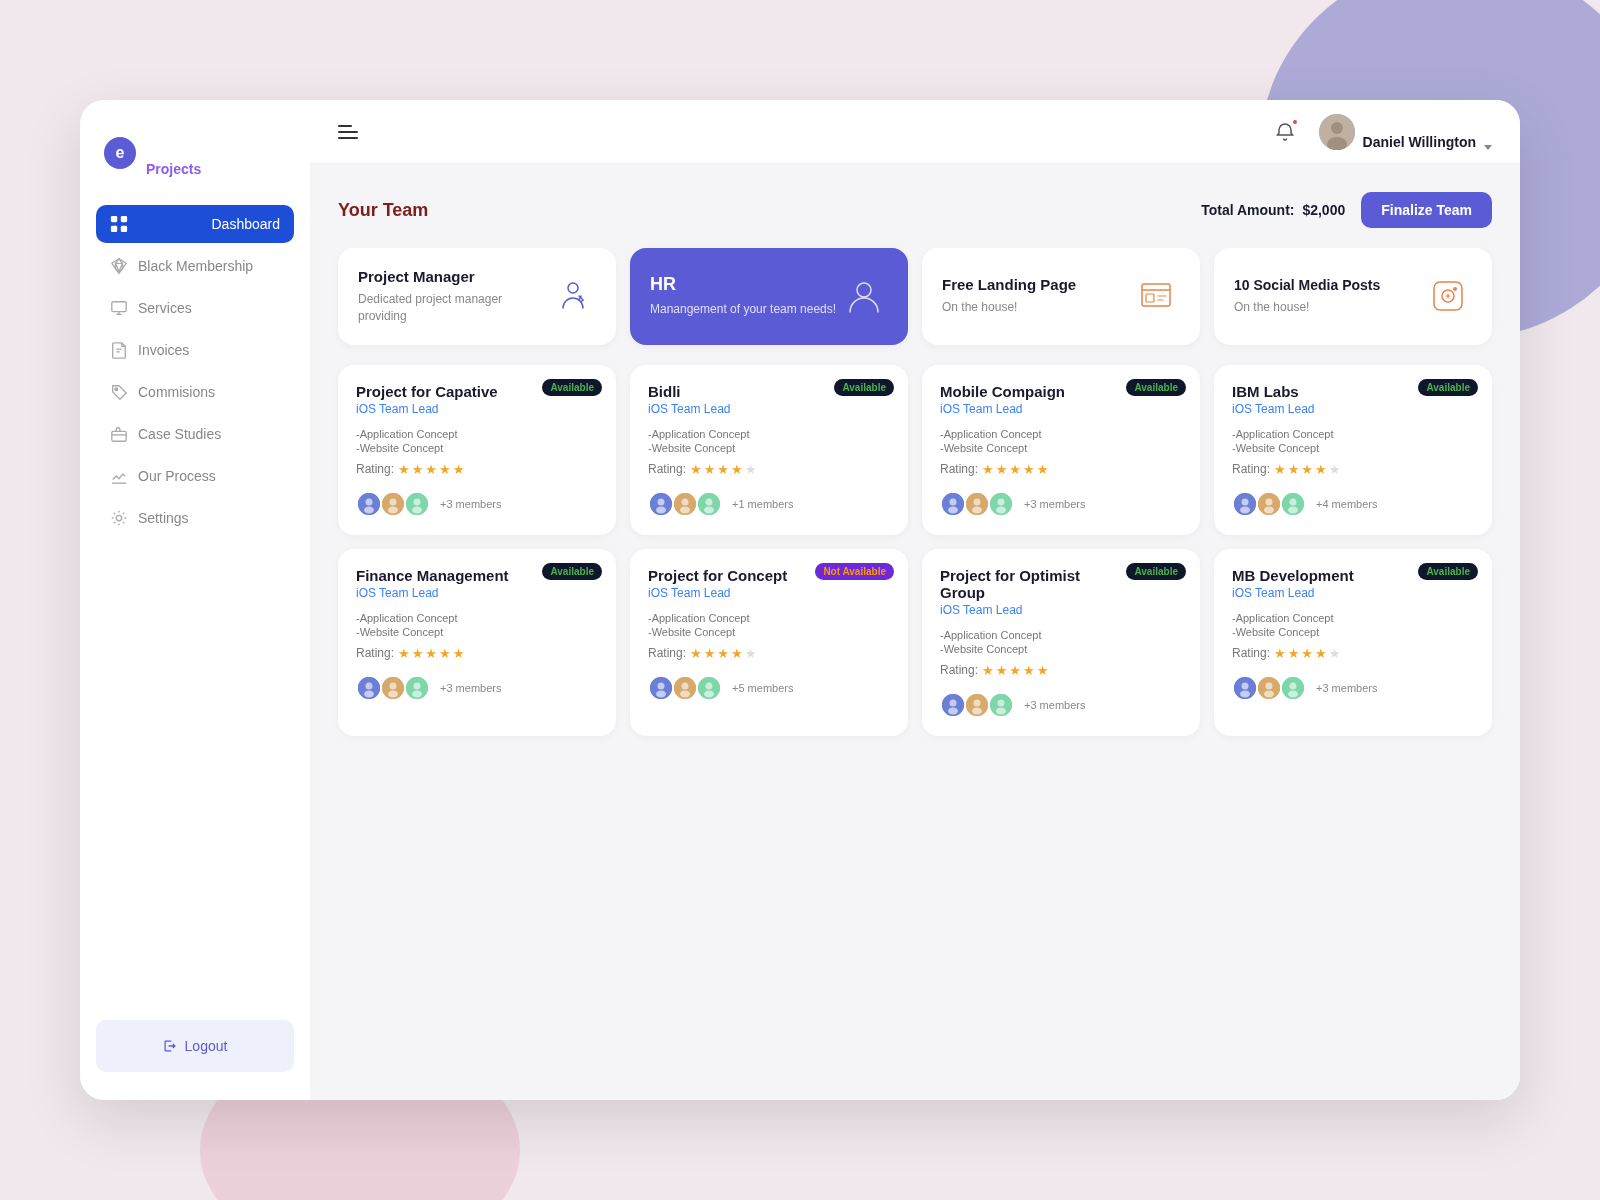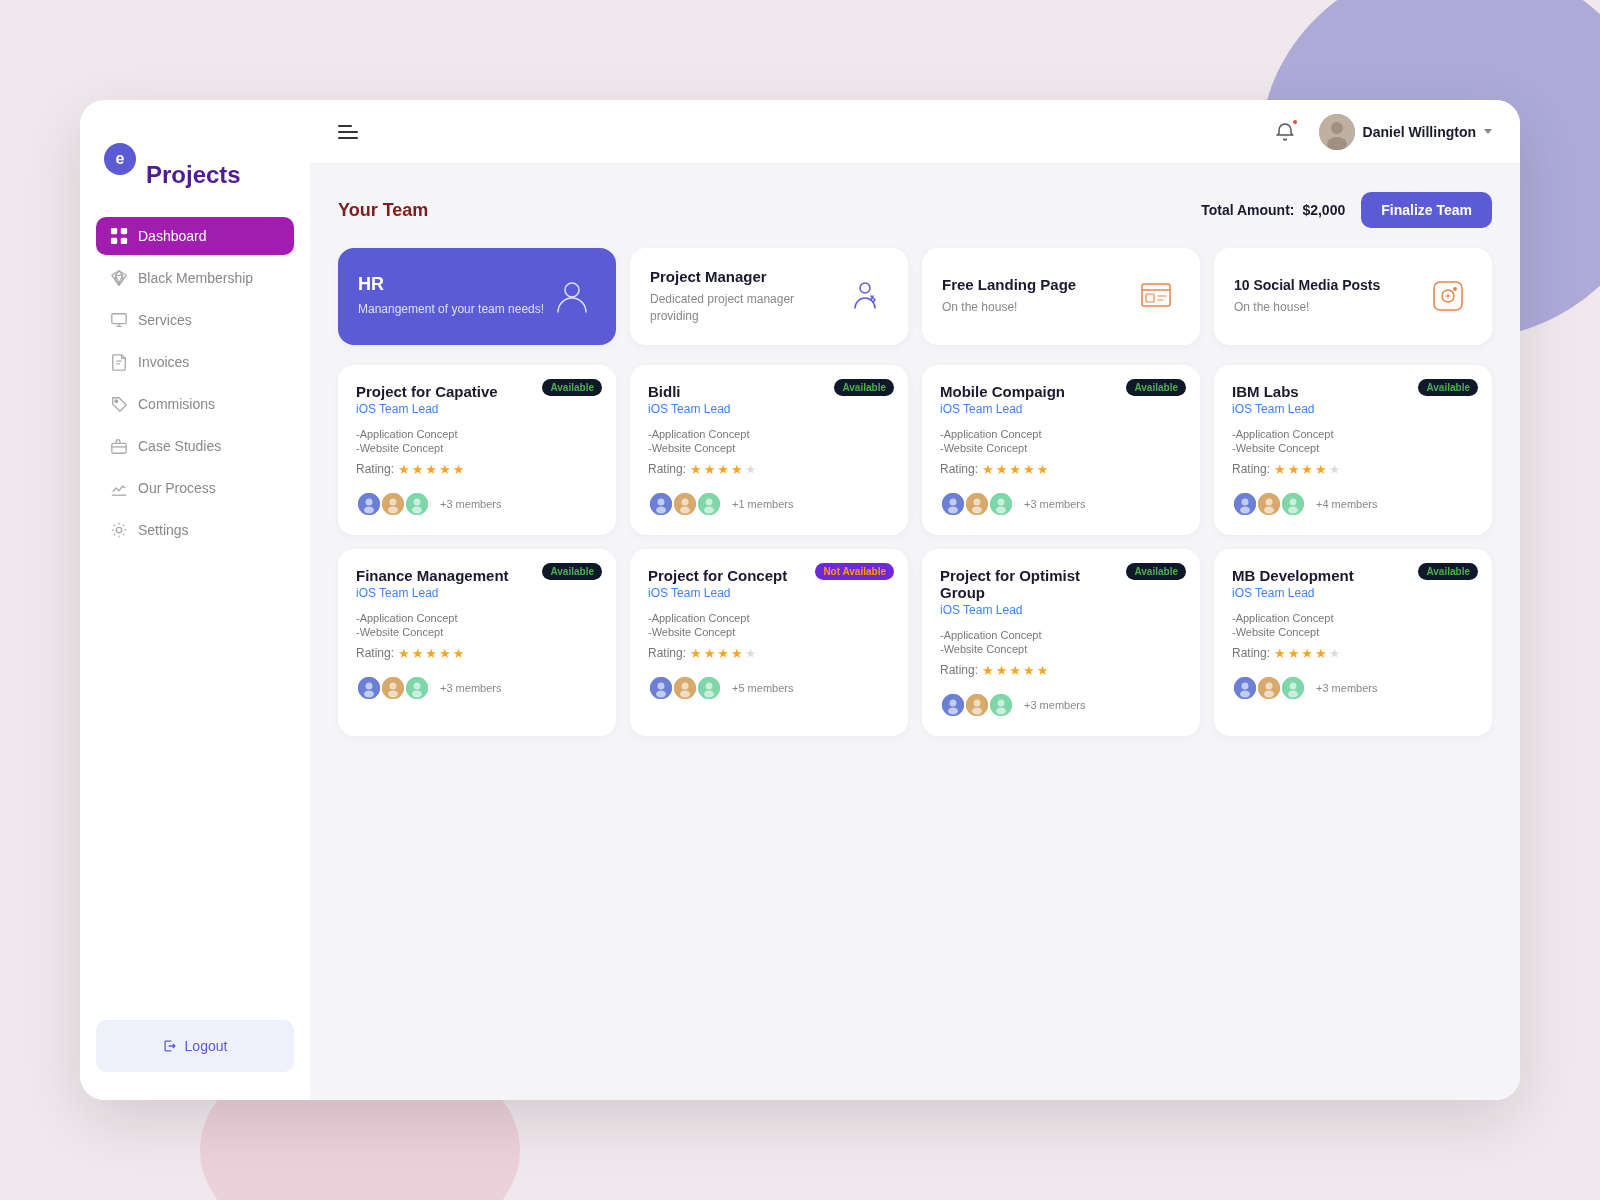--- a/index.html
+++ b/index.html
@@ -69,40 +69,41 @@
       background: #5b5bd6;
       border-radius: 50%;
       display: flex;
       align-items: center;
       justify-content: center;
       color: white;
       font-weight: bold;
       font-size: 16px;
     }
     .logo-text {
-      font-size: 24px;
+      font-size: 14px;
       font-weight: 700;
-      color: #4c1d95;
+      color: #8b5cf6;
       margin-top: 33px;
     }
     .nav-item {
       display: flex;
       align-items: center;
       gap: 10px;
       padding: 10px 14px;
       border-radius: 10px;
       cursor: pointer;
       color: #888;
       font-size: 14px;
       font-weight: 500;
       transition: background 0.2s;
     }
     .nav-item.active {
-      background: #a21caf;
+      background: #1d4ed8;
       color: #fff;
+      justify-content: space-between;
     }
     .nav-icon {
       width: 18px;
       height: 18px;
       opacity: 0.7;
     }
     .nav-item.active .nav-icon { opacity: 1; }
     .sidebar-spacer { flex: 1; }
     .logout-btn {
       display: flex;
@@ -167,21 +168,21 @@
       top: 4px;
       right: 4px;
       width: 8px;
       height: 8px;
       background: #e74c3c;
       border-radius: 50%;
       border: 2px solid #fff;
     }
     .user-info {
       display: flex;
-      align-items: center;
+      align-items: flex-end;
       gap: 8px;
       cursor: pointer;
     }
     .user-avatar {
       width: 36px;
       height: 36px;
       border-radius: 50%;
       background: linear-gradient(135deg, #a8c0d6, #7090b0);
       display: flex;
       align-items: center;
@@ -503,44 +504,44 @@
           <span class="total-amount">
             <span>Total Amount:</span>
             <span style="color:#1a1a2e;font-weight:700;margin-left:4px;">$2,000</span>
           </span>
           <button class="finalize-btn">Finalize Team</button>
         </div>
       </div>
 
       <div class="service-cards">
 
-        <div class="service-card hr-card">
-          <div class="service-card-text">
-            <h3>HR</h3>
-            <p>Manangement of your team needs!</p>
-          </div>
-          <div class="service-card-icon">
-            <svg width="44" height="44" viewBox="0 0 44 44" fill="none">
-              <circle cx="22" cy="16" r="7" stroke="rgba(255,255,255,0.8)" stroke-width="1.5"></circle>
-              <path d="M8 38c0-7.7 6.3-14 14-14s14 6.3 14 14" stroke="rgba(255,255,255,0.8)" stroke-width="1.5" stroke-linecap="round"></path>
-            </svg>
-          </div>
-        </div>
-
         <div class="service-card">
           <div class="service-card-text">
             <h3 style="color:#1a1a2e;font-size:15px;">Project Manager</h3>
             <p>Dedicated project manager providing</p>
           </div>
           <div class="service-card-icon">
             <svg width="44" height="44" viewBox="0 0 44 44" fill="none">
               <circle cx="22" cy="14" r="5" stroke="#5b5bd6" stroke-width="1.5"></circle>
               <path d="M12 34c0-5.5 4.5-10 10-10s10 4.5 10 10" stroke="#5b5bd6" stroke-width="1.5" stroke-linecap="round"></path>
               <path d="M28 22l4 4-2 2" stroke="#5b5bd6" stroke-width="1.5" stroke-linecap="round"></path>
               <path d="M28 26l2-4" stroke="#5b5bd6" stroke-width="1.5" stroke-linecap="round"></path>
+            </svg>
+          </div>
+        </div>
+
+        <div class="service-card hr-card">
+          <div class="service-card-text">
+            <h3>HR</h3>
+            <p>Manangement of your team needs!</p>
+          </div>
+          <div class="service-card-icon">
+            <svg width="44" height="44" viewBox="0 0 44 44" fill="none">
+              <circle cx="22" cy="16" r="7" stroke="rgba(255,255,255,0.8)" stroke-width="1.5"></circle>
+              <path d="M8 38c0-7.7 6.3-14 14-14s14 6.3 14 14" stroke="rgba(255,255,255,0.8)" stroke-width="1.5" stroke-linecap="round"></path>
             </svg>
           </div>
         </div>
 
         <div class="service-card">
           <div class="service-card-text">
             <h3 style="color:#1a1a2e;font-size:15px;">Free Landing Page</h3>
             <p>On the house!</p>
           </div>
           <div class="service-card-icon">

